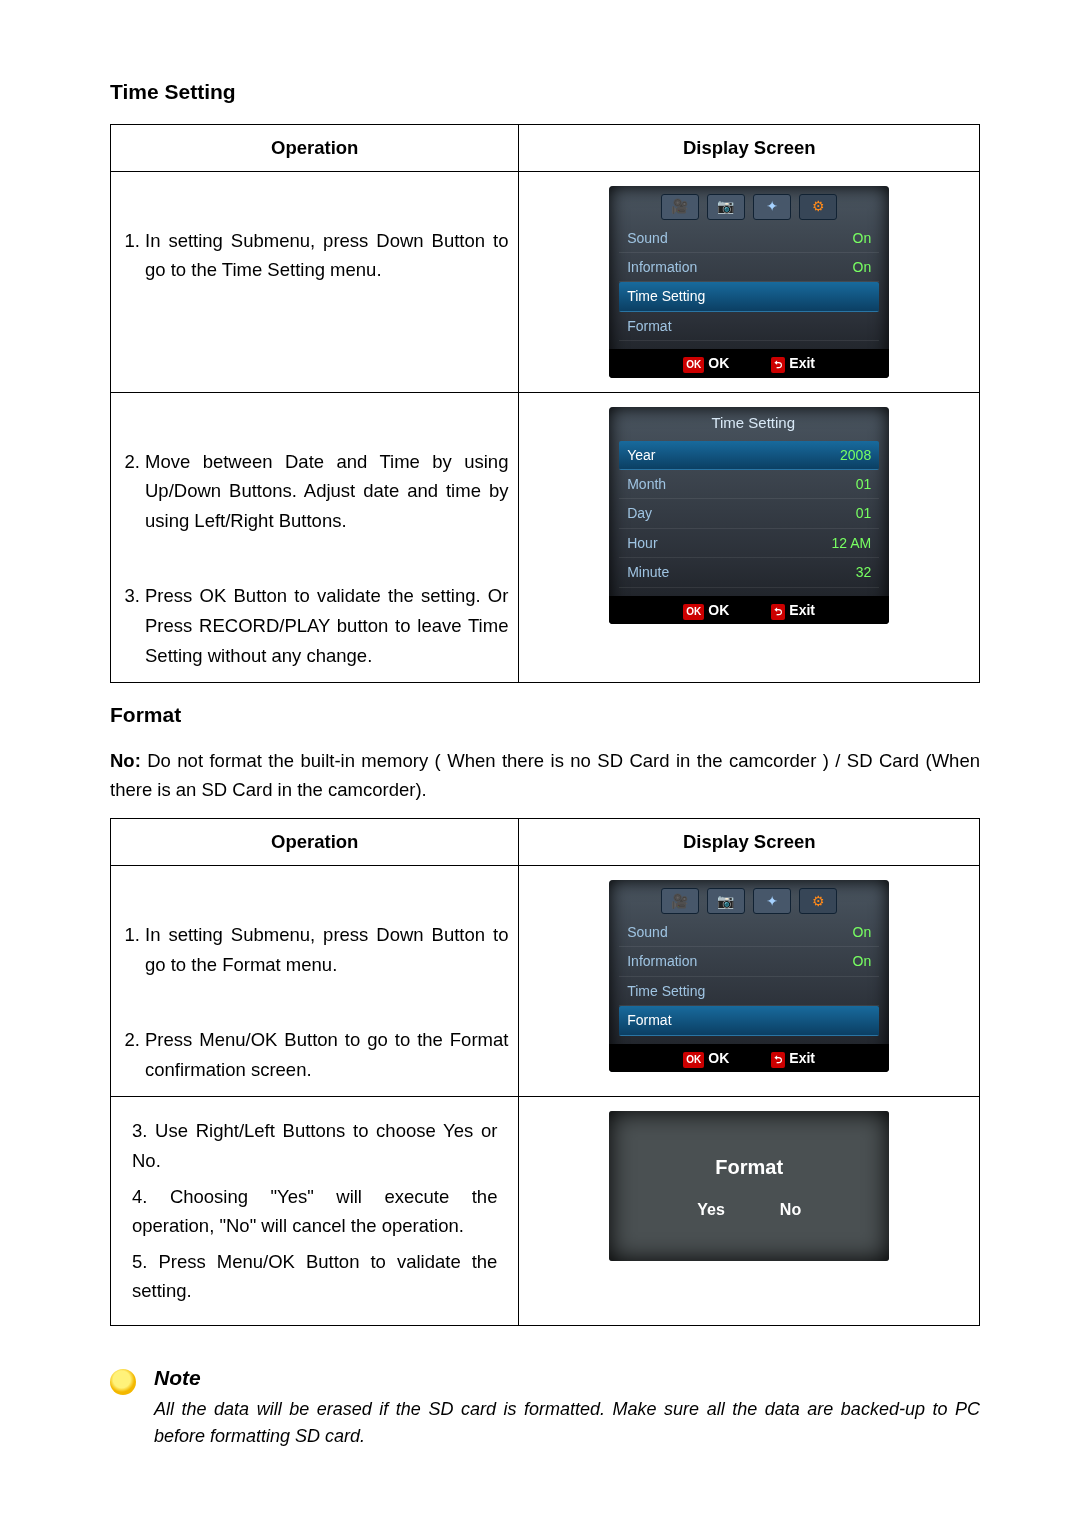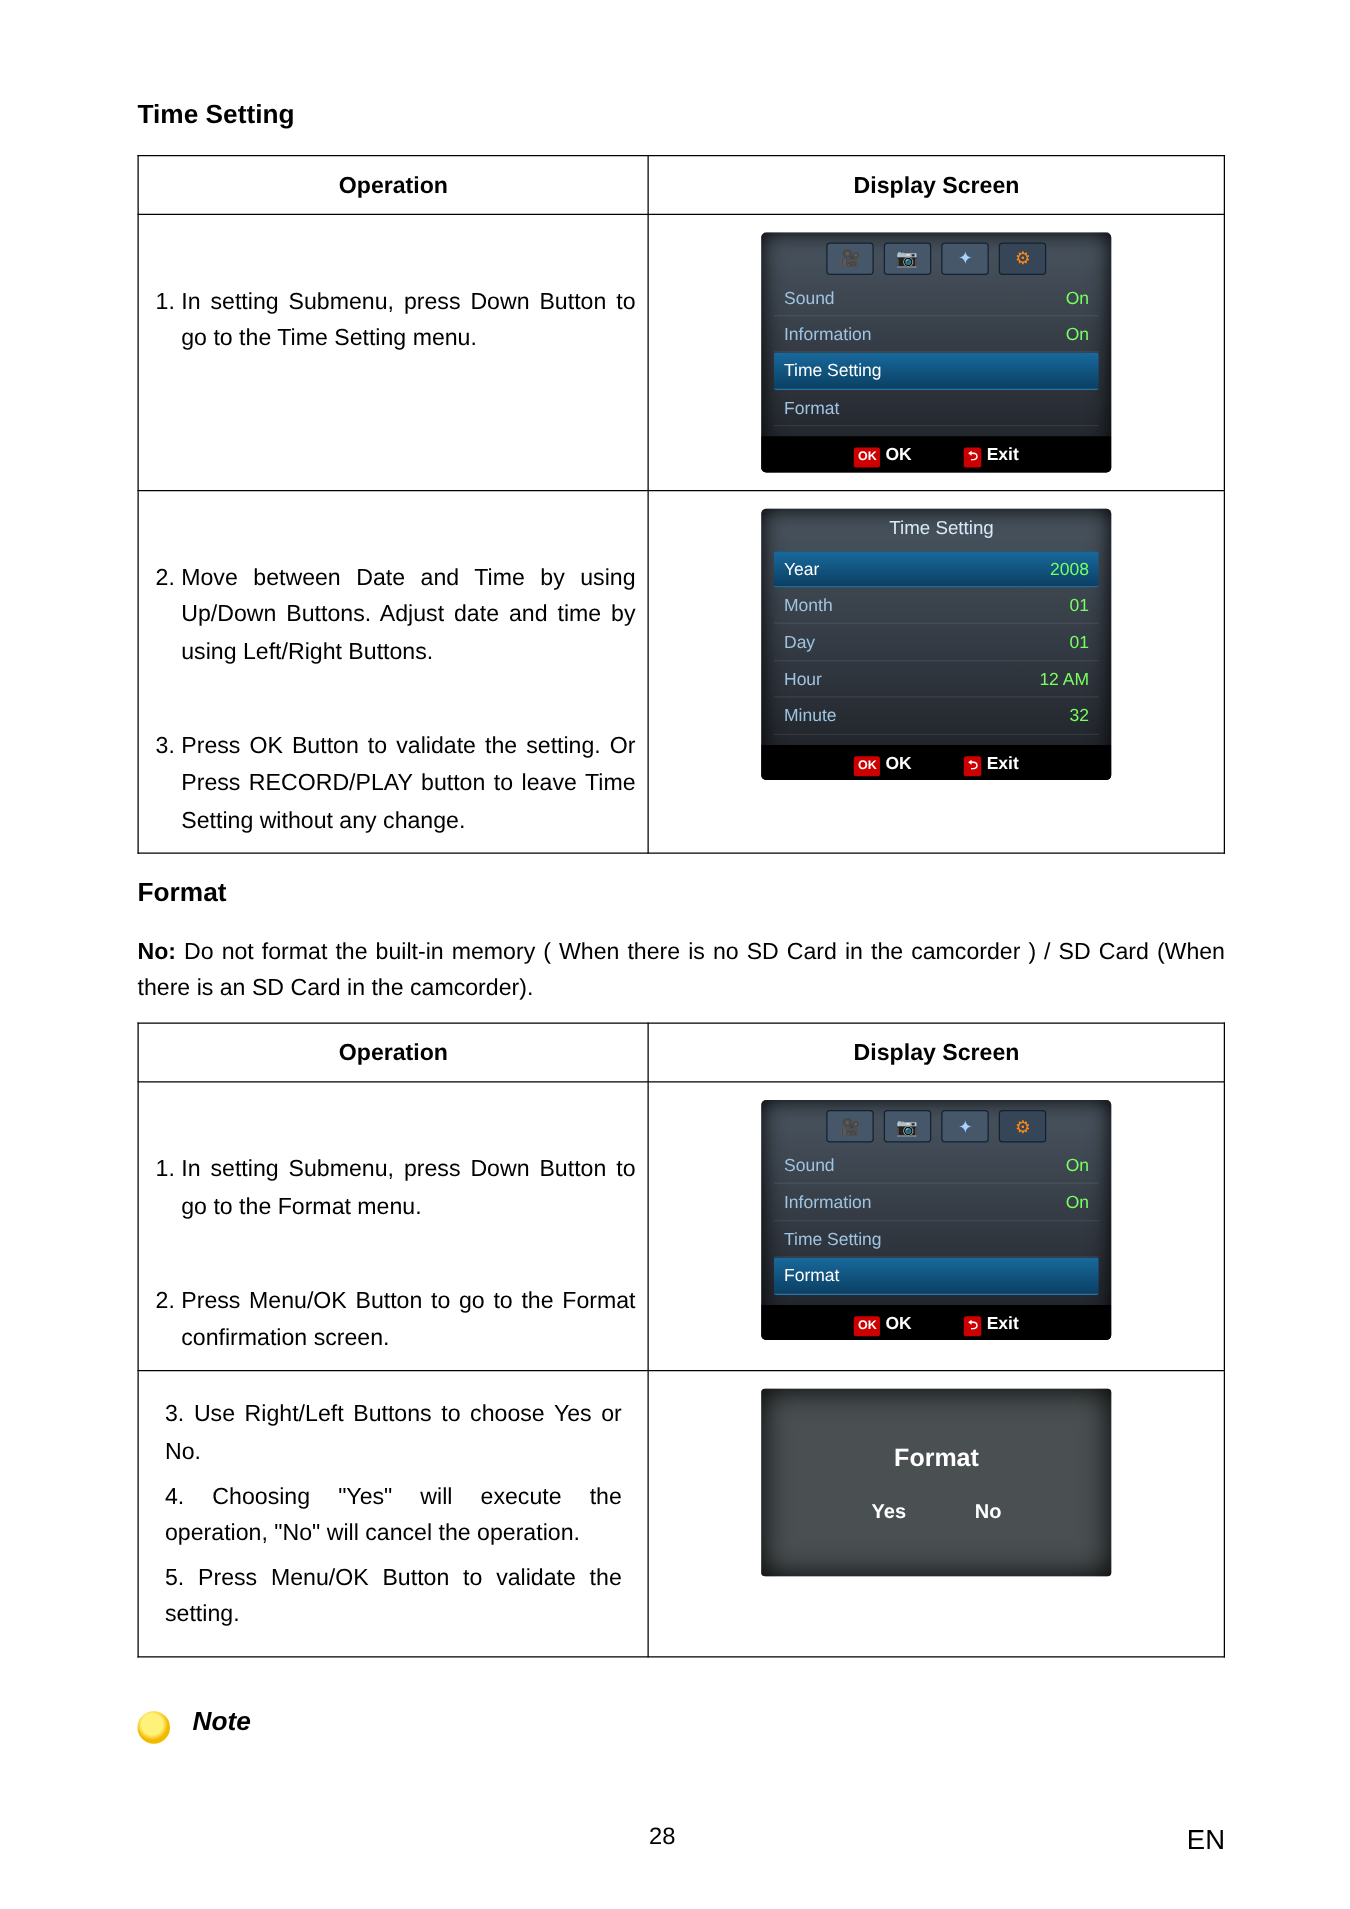--- a/index.html
+++ b/index.html
@@ -333,21 +333,17 @@
         </div>
       </td>
     </tr>
   </tbody>
     </table>
 
   <div class="note">
     <div class="bulb"></div>
     <div>
       <h3>Note</h3>
+      <p>All the data will be erased if the SD card is formatted. Make sure all the data are backed-up to PC before formatting SD card.</p>
     </div>
   </div>
 
-  <div class="footer">
-    <span></span>
-    <span class="page-no">28</span>
-    <span class="lang">EN</span>
-  </div>
 </div>
 
 </body></html>

